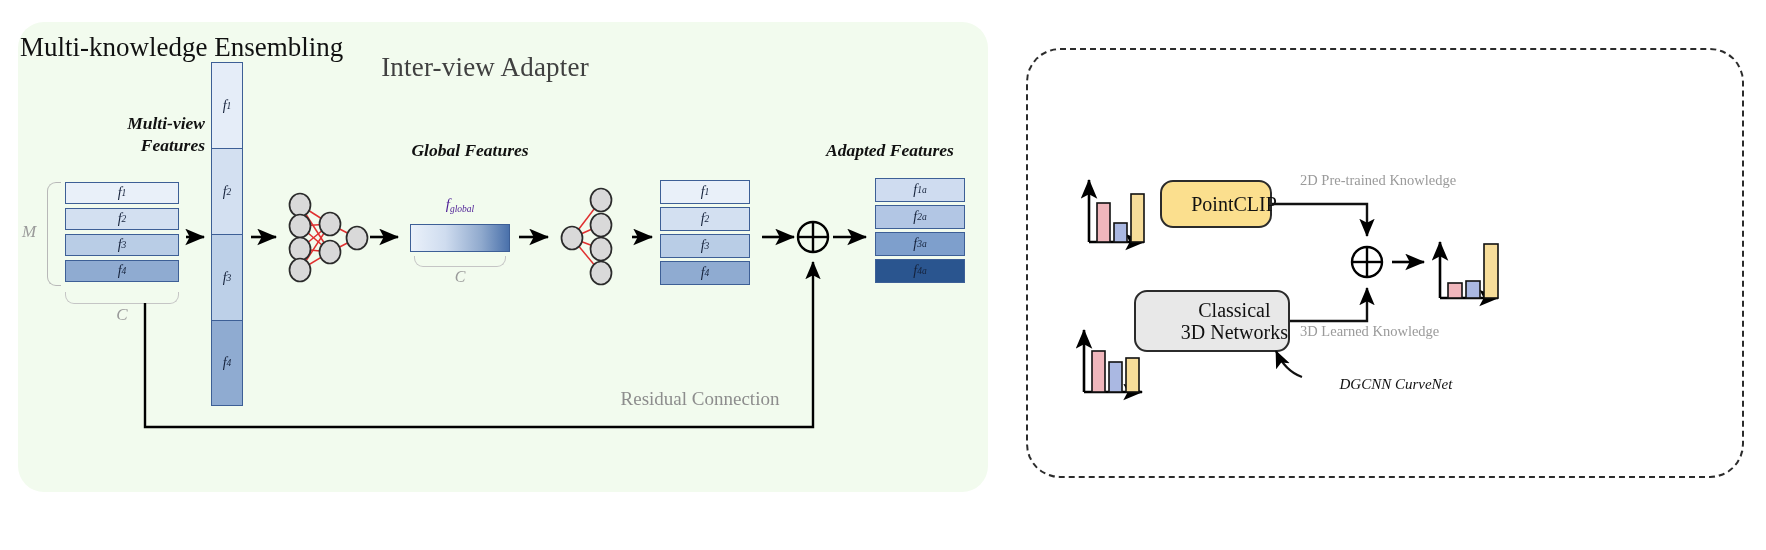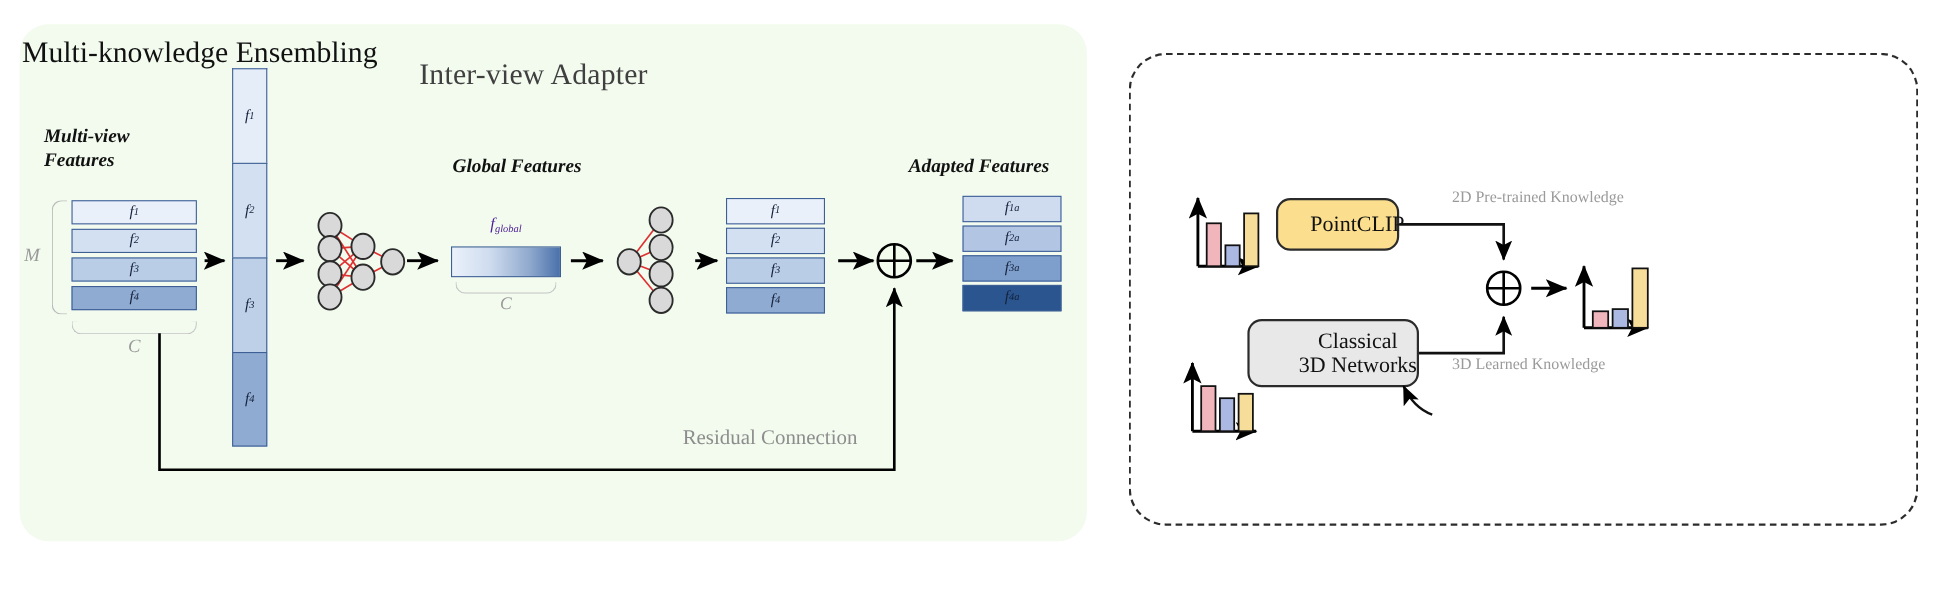--- a/index.html
+++ b/index.html
@@ -18,21 +18,21 @@
     border-radius:26px;
   }
   #left-title {
     position:absolute; left:0; top:52px; width:970px;
     text-align:center; font-size:27px; color:#404040;
     letter-spacing:.2px;
   }
 
   #mv-label {
     position:absolute; left:40px; top:112px; width:165px;
-    text-align:left; font-size:17.5px; font-style:italic; color:#111;
+    text-align:right; font-size:17.5px; font-style:italic; color:#111;
     line-height:1.28; font-weight:600;
   }
   #gf-label {
     position:absolute; left:370px; top:140px; width:200px;
     text-align:center; font-size:17.5px; font-style:italic; color:#111;
     font-weight:600;
   }
   #af-label {
     position:absolute; left:790px; top:140px; width:200px;
     text-align:center; font-size:17.5px; font-style:italic; color:#111;
@@ -146,21 +146,20 @@
     background:#fbdf8e; font-size:20px;padding-left:36px;
   }
   #classical-box {
     left:1134px; top:290px; width:156px; height:62px;
     background:#e8e8e8; font-size:20px; line-height:1.12;justify-content:flex-end;
   }
 
   .caption-gray {
     position:absolute; font-size:14.5px; color:#9a9a9a;
     font-family:"Liberation Serif", serif;
-    margin-left:20px;
   }
   #cap-2d { left:1300px; top:172px; }
   #cap-3d { left:1300px; top:323px; }
 
   #net-names {
     position:absolute; left:1296px; top:373px; width:200px;
     font-size:15px; font-style:italic; color:#111; line-height:1.55;
     text-align:center;
   }
 
@@ -276,20 +275,21 @@
 <div id="pointclip-box" class="node-box" style="background: rgb(251, 223, 142);">PointCLIP</div>
 <div id="classical-box" class="node-box" style="background: rgb(232, 232, 232);">
   <div>
     <div>Classical</div>
     <div>3D Networks</div>
   </div>
 </div>
 <div id="cap-2d" class="caption-gray">2D Pre-trained Knowledge</div>
 <div id="cap-3d" class="caption-gray">3D Learned Knowledge</div>
 <div id="net-names">
+  <div>DGCNN  CurveNet</div>
 </div>
 
 <svg class="ov" id="overlay">
   <defs>
     <marker id="ah" markerWidth="9" markerHeight="9" refX="7.2" refY="3.2" orient="auto" markerUnits="strokeWidth">
       <path d="M0,0 L7.6,3.2 L0,6.4 L1.7,3.2 z" fill="#000"></path>
     </marker>
     <marker id="ahs" markerWidth="10" markerHeight="10" refX="7.6" refY="3.4" orient="auto" markerUnits="strokeWidth">
       <path d="M0,0 L8,3.4 L0,6.8 L1.8,3.4 z" fill="#000"></path>
     </marker>

